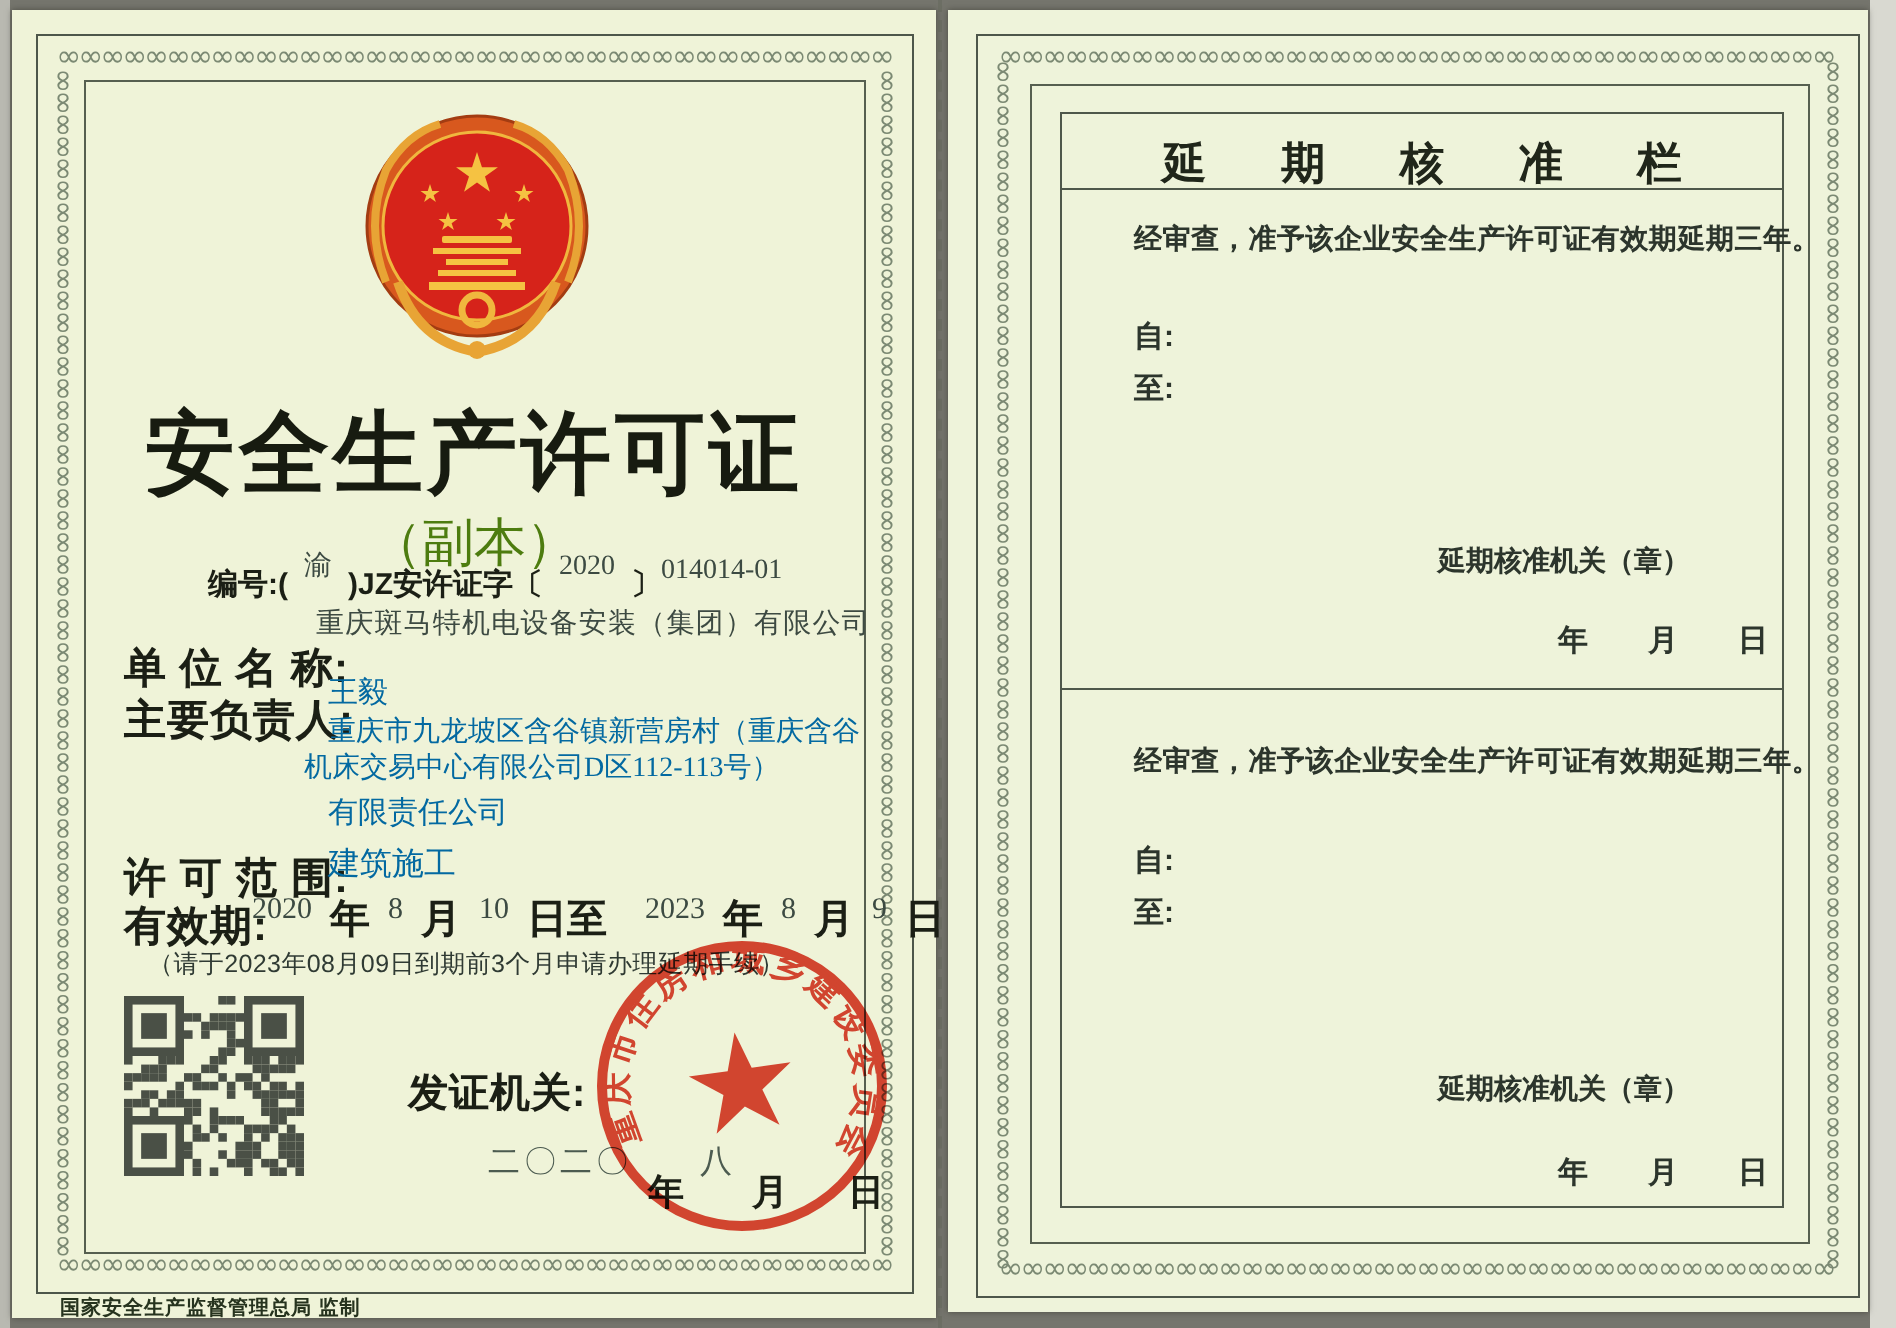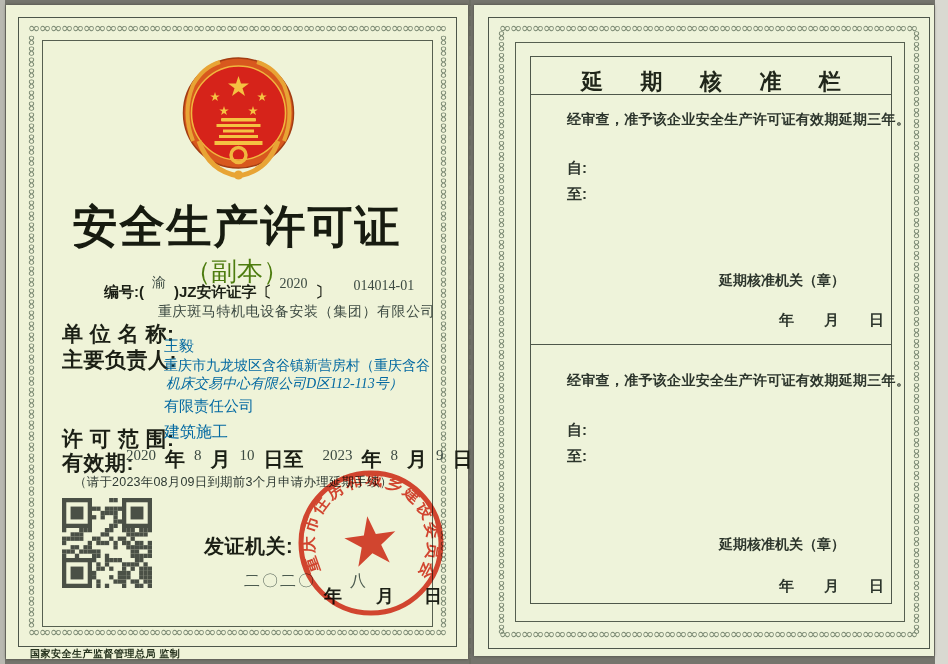--- a/index.html
+++ b/index.html
@@ -27,27 +27,27 @@
   .chain.vert{transform:rotate(90deg);transform-origin:0 0;}
 
   .abs{position:absolute;white-space:nowrap;}
   .lab{font-weight:bold;color:#1b1f15;font-size:21px;letter-spacing:.5px;}
   .val{font-family:"Liberation Serif",serif;color:#0369a1;}
 
   #cert-title{left:0;top:192px;width:462px;text-align:center;font-size:45px;font-weight:bold;color:#171b10;letter-spacing:2px;}
   #cert-subtitle{left:0;top:249px;width:462px;text-align:center;font-size:26px;font-weight:normal;color:#4d7c0f;}
   #serial-row{left:98px;top:278px;font-size:15px;font-weight:bold;color:#1b1f15;display:flex;align-items:flex-end;}
   #serial-row .rv{font-family:"Liberation Serif",serif;font-weight:normal;color:#3c4a42;font-size:14px;position:relative;top:-10px;margin:0 8px;}
-  #serial-row .rv.num{top:-8px;margin:0 2px 0 23px;}
+  #serial-row .rv.num{top:-8px;margin:0 2px 0 0;}
   #company-name{left:152px;top:298px;font-size:14px;color:#3d4a42;letter-spacing:.6px;}
 
   .flabel{left:56px;}
   #val-principal{left:158px;top:332px;font-size:15px;}
   #val-addr1{left:158px;top:352px;font-size:14px;}
-  #val-addr2{left:160px;top:370px;font-size:14px;font-style:italic;}
+  #val-addr2{left:146px;top:370px;font-size:14px;}
   #val-econ{left:158px;top:392px;font-size:15px;}
   #val-scope{left:158px;top:417px;font-size:16px;}
 
   #validity-row{left:120px;top:441px;display:flex;align-items:flex-end;gap:9px;}
   #validity-row .vnum{font-family:"Liberation Serif",serif;color:#3c4a42;font-size:15px;position:relative;top:-9px;}
   #validity-row .vlab{font-weight:bold;color:#1b1f15;font-size:20px;}
   #validity-row .gap-big{margin-left:10px;}
 
   #note-line{left:68px;top:469px;font-size:12.5px;color:#2f3a33;letter-spacing:.2px;}
   #issuer-label{left:198px;top:528px;font-size:20px;}

